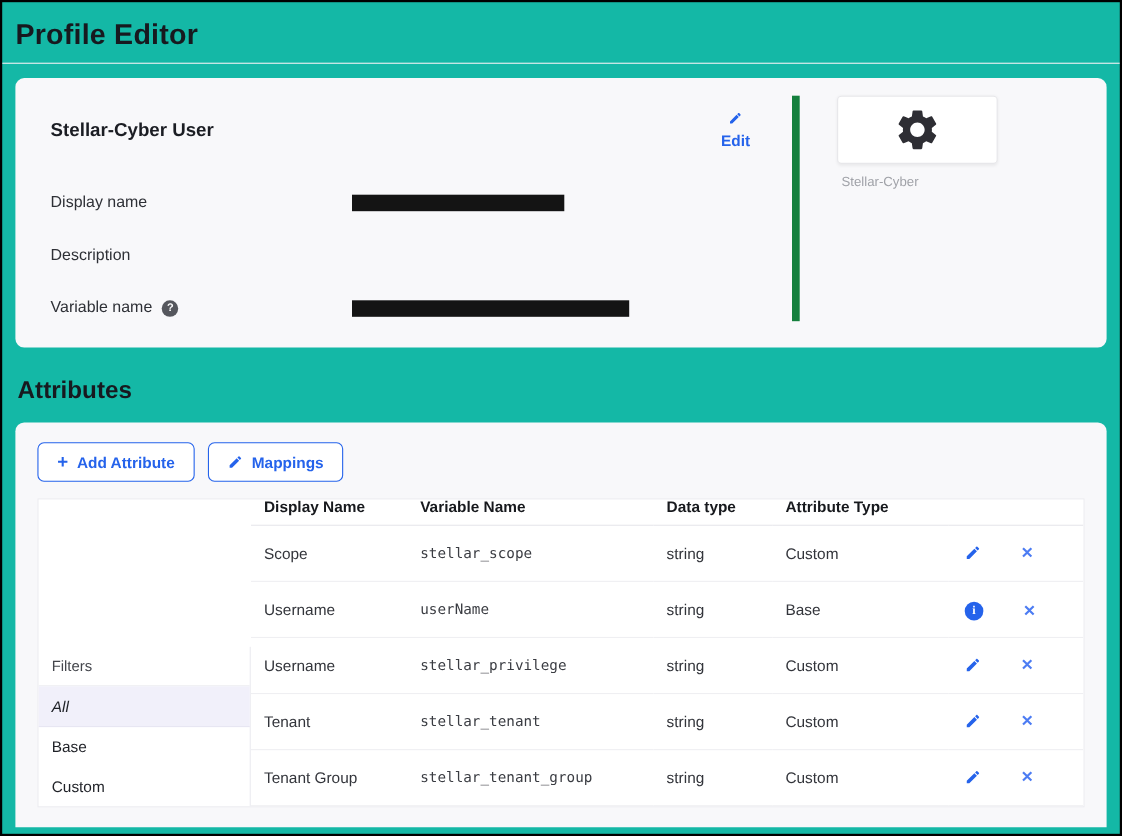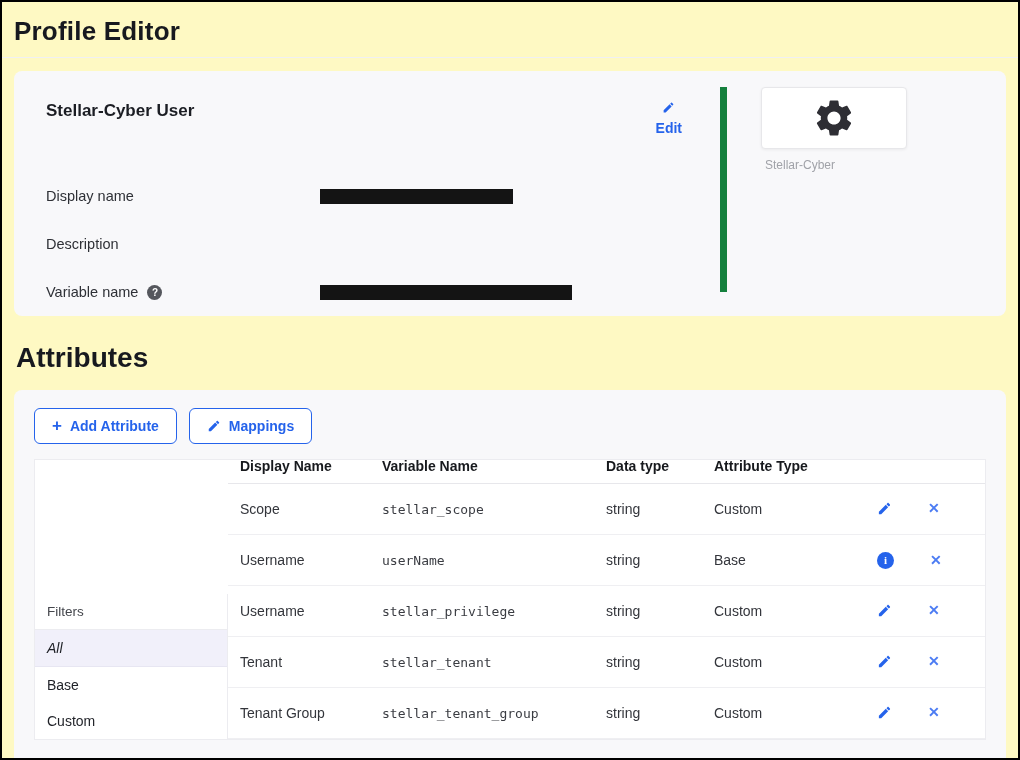--- a/index.html
+++ b/index.html
@@ -5,42 +5,42 @@
   * { box-sizing: border-box; margin: 0; padding: 0; }
   html, body { background: #ffffff; }
   body {
     width: 1020px; height: 760px;
     font-family: "Liberation Sans", sans-serif;
     color: #1c1e24;
   }
   .page {
     width: 1020px; height: 760px;
     border: 2px solid #000;
-    background: #fef9c3;
+    background: #14b8a6;
     overflow: hidden;
   }
 
   
   .page-header {
     padding: 14px 16px 10px 12px;
     border-bottom: 1px solid #f0f0f3;
   }
   .page-title { font-size: 26px; font-weight: 700; color: #17191f; letter-spacing: .2px; }
 
   
   .profile-section {
     margin: 13px 12px 0 12px;
     height: 245px;
     background: var(--section-bg, #f8f8fa);
     border-radius: 8px;
     padding: 16px 32px 24px 32px;
     display: flex;
   }
   .profile-left { flex: 1; padding-top: 14px; padding-right: 22px; }
-  .profile-heading-row { display: flex; justify-content: space-between; align-items: flex-start; margin-bottom: 36px; }
+  .profile-heading-row { display: flex; justify-content: space-between; align-items: center; margin-bottom: 24px; }
   .profile-heading { font-size: 17px; font-weight: 700; color: #1b1d23; }
   .edit-link {
     display: inline-flex; align-items: center; gap: 6px;
     color: var(--accent, #2563eb); font-size: 14px; font-weight: 600;
     cursor: pointer; text-decoration: none; flex-direction: column;
   }
   .field-row { display: flex; align-items: center; height: 48px; }
   .field-label-wrap { width: 274px; display: flex; align-items: center; gap: 9px; flex-shrink: 0; }
   .field-label { font-size: 14.5px; color: #2e3036; }
   .help-icon {
@@ -55,21 +55,21 @@
   .provider-card {
     width: 146px; height: 62px;
     background: #fff; border: 1px solid #e7e7ea; border-radius: 4px;
     box-shadow: 0 1px 3px rgba(0,0,0,.06);
     display: flex; align-items: center; justify-content: center;
     cursor: pointer;
   }
   .provider-label { margin: 9px 0 0 4px; font-size: 12px; color: #a0a2a8; }
 
   
-  .attributes-title { margin: 26px 12px 16px 14px; font-size: 28px; font-weight: 700; color: #17191f; }
+  .attributes-title { margin: 26px 12px 16px 14px; font-size: 22px; font-weight: 700; color: #17191f; }
   .attributes-section {
     margin: 0 12px;
     height: 368px;
     background: var(--section-bg, #f8f8fa);
     border-radius: 8px 8px 0 0;
     padding: 18px 20px;
     display: flex; flex-direction: column;
     overflow: hidden;
   }
   .toolbar { display: flex; gap: 12px; margin-bottom: 15px; }

